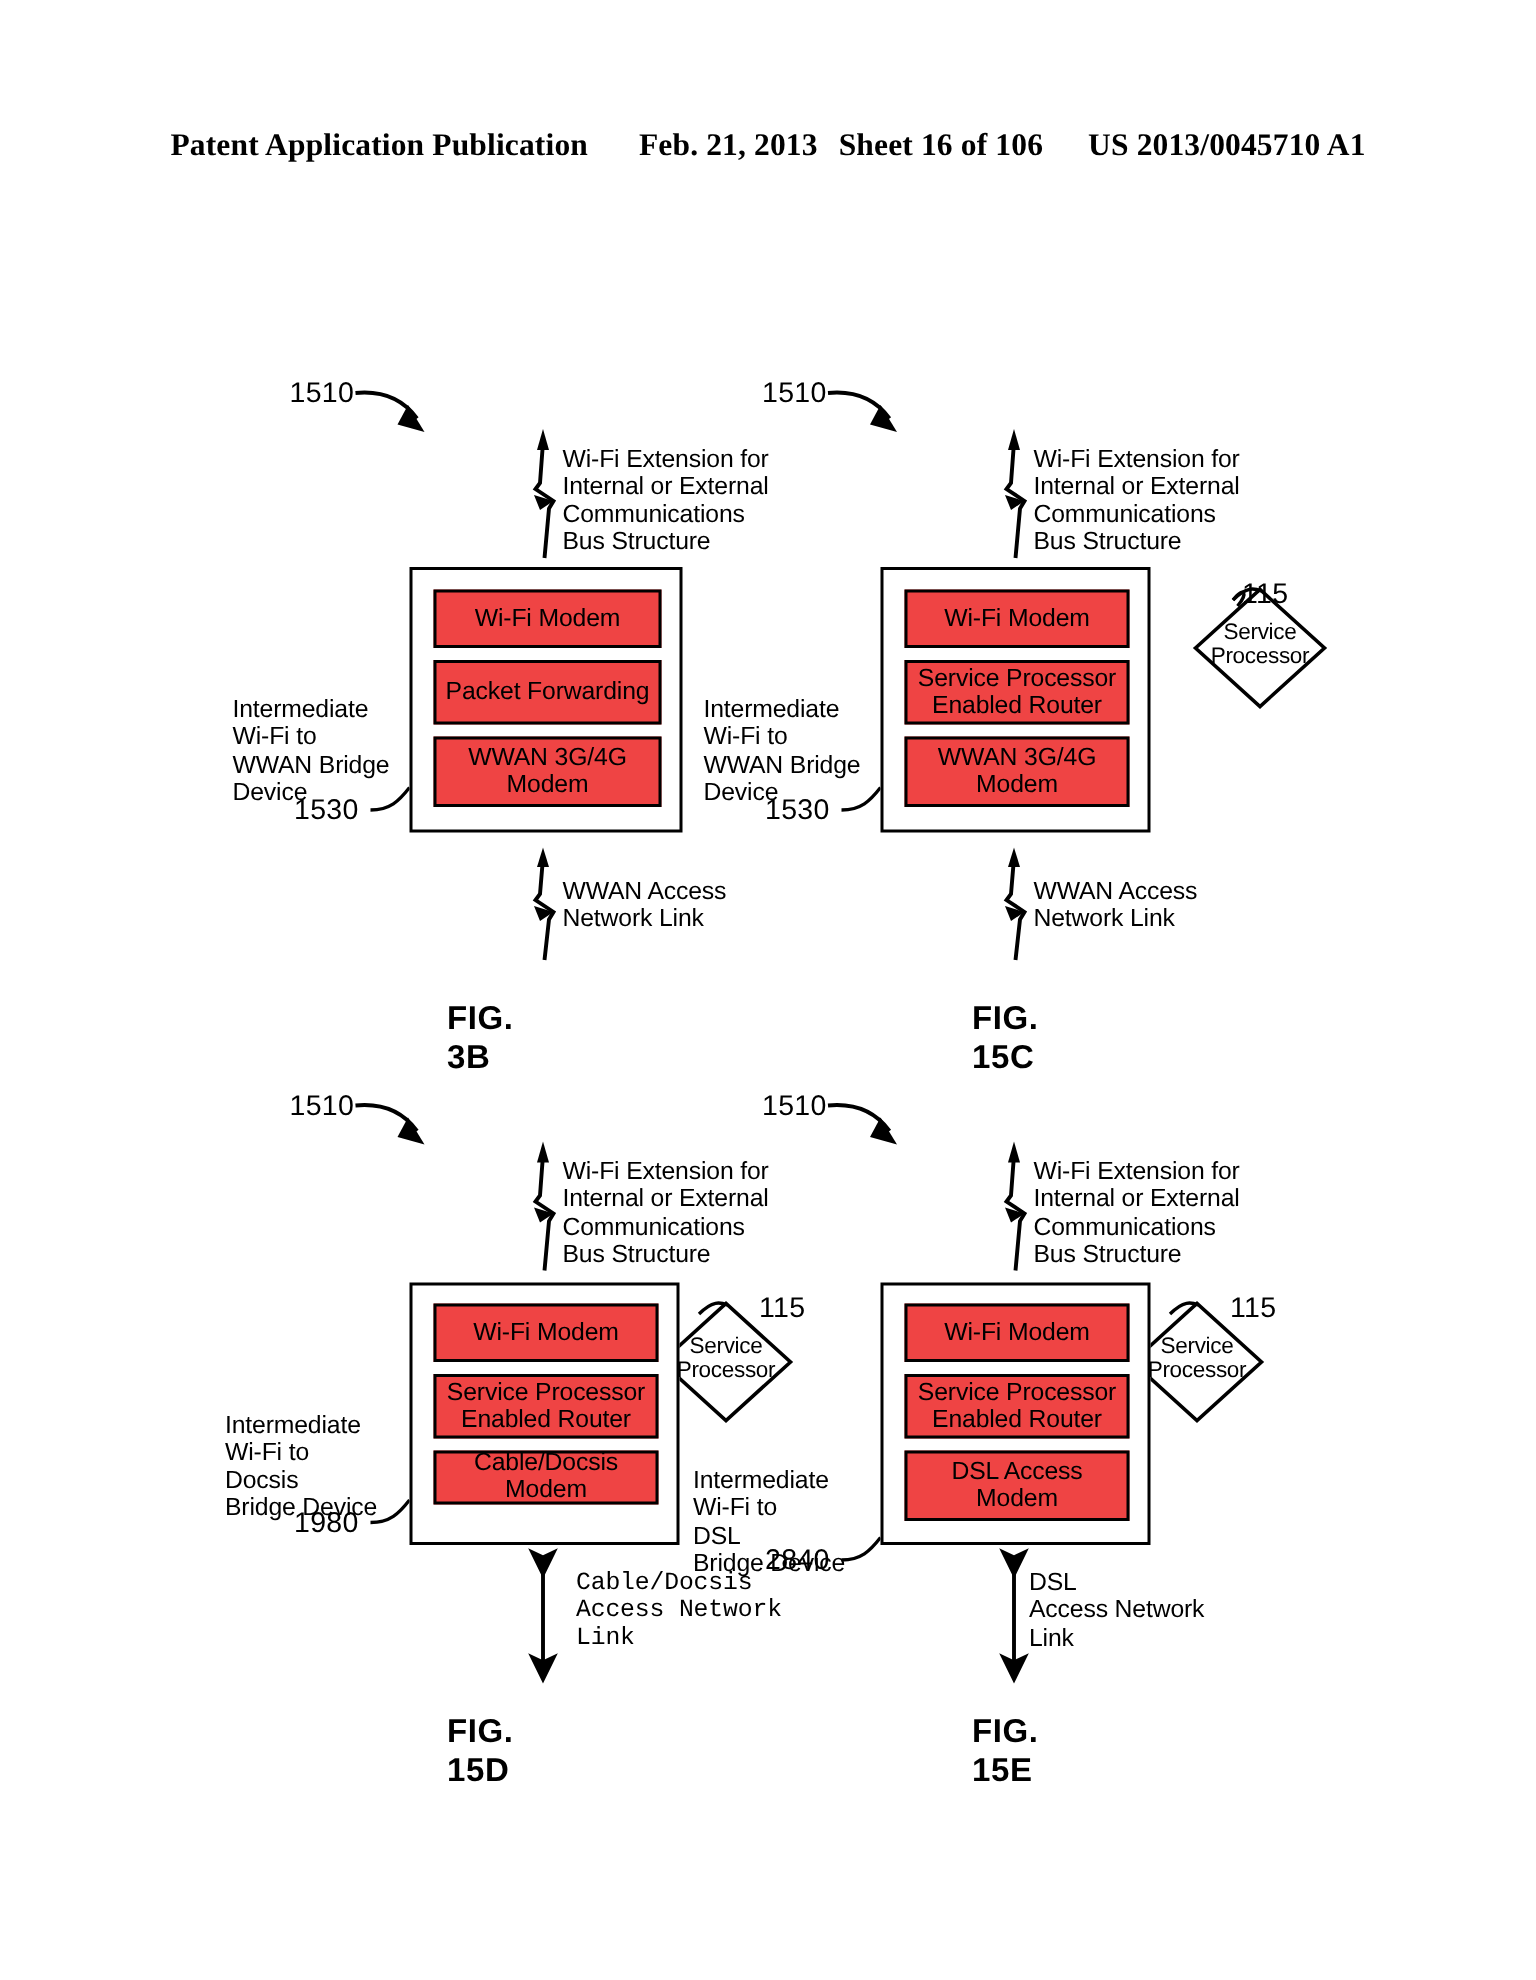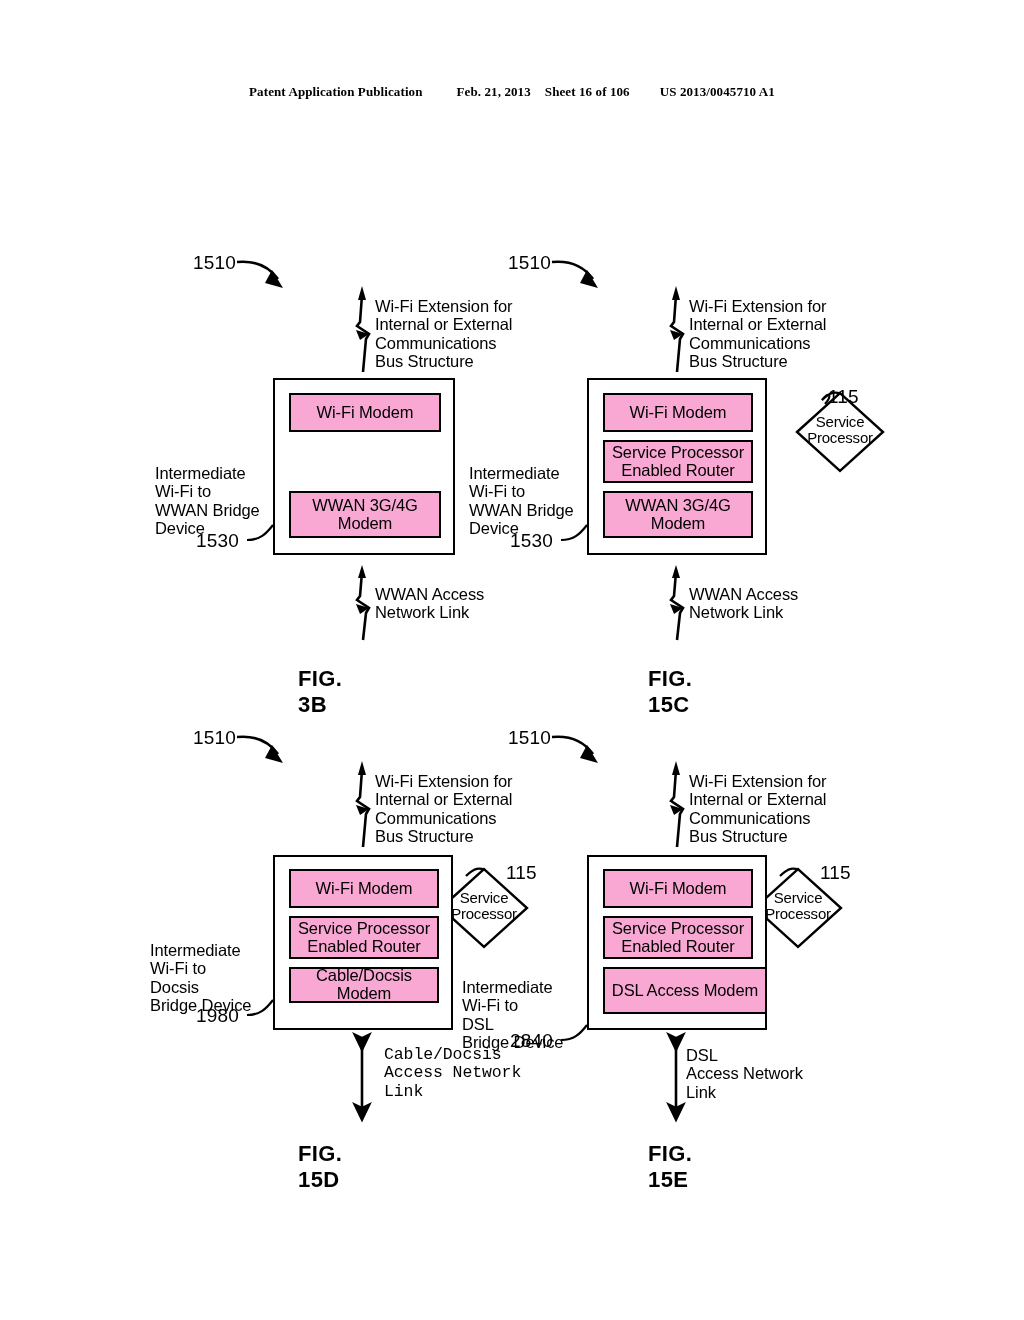--- a/index.html
+++ b/index.html
@@ -18,21 +18,21 @@
 
   
   .pub-header {
     position: absolute;
     top: 84px;
     left: 0;
     width: 1024px;
     text-align: center;
     font-family: "Liberation Serif", serif;
     font-weight: bold;
-    font-size: 13px;
+    font-size: 21px;
     letter-spacing: 0.1px;
     white-space: nowrap;
   }
   .pub-header span { display: inline-block; vertical-align: baseline; }
   .hdr-gap-a { width: 34px; display: inline-block; }
   .hdr-gap-b { width: 14px; display: inline-block; }
   .hdr-gap-c { width: 30px; display: inline-block; }
 
   
   .figure {
@@ -44,21 +44,21 @@
     position: absolute;
     border: 2.5px solid #000;
     background: #fff;
     box-sizing: border-box;
   }
   
   .module {
     position: absolute;
     border: 2px solid #000;
     box-sizing: border-box;
-    background: #f9a8d4;
+    background: #ef4444;
     display: flex;
     align-items: center;
     justify-content: center;
     text-align: center;
     font-size: 16.5px;
     line-height: 1.08;
     letter-spacing: -0.1px;
   }
 
   
@@ -230,20 +230,21 @@
 
   <div class="label center" style="left:155px; top:431px; width:130px;">Intermediate
 Wi-Fi to
 WWAN Bridge
 Device</div>
 
   <div class="refnum plain" style="left:196px; top:530px;">1530</div>
 
   <div class="device-box" style="left:273px; top:378px; width:182px; height:177px;">
     <div class="module" style="left:14px; top:13px; width:152px; height:39px;">Wi-Fi Modem</div>
+    <div class="module" style="left:14px; top:60px; width:152px; height:43px;">Packet Forwarding</div>
     <div class="module" style="left:14px; top:111px; width:152px; height:47px;">WWAN 3G/4G
 Modem</div>
   </div>
 
   <div class="label left" style="left:375px; top:585px; width:160px;">WWAN Access
 Network Link</div>
 
   <div class="fig-caption" style="left:298px; top:666px;">FIG. 3B</div>
 </div>
 
@@ -331,21 +332,21 @@
 Wi-Fi to
 DSL
 Bridge Device</div>
 
   <div class="refnum plain" style="left:510px; top:1030px;">2840</div>
 
   <div class="device-box" style="left:587px; top:855px; width:180px; height:175px;">
     <div class="module" style="left:14px; top:12px; width:150px; height:39px;">Wi-Fi Modem</div>
     <div class="module" style="left:14px; top:59px; width:150px; height:43px;">Service Processor
 Enabled Router</div>
-    <div class="module" style="left:14px; top:110px; width:164px; height:47px;">DSL Access
+    <div class="module" style="left:14px; top:110px; width:150px; height:47px;">DSL Access
 Modem</div>
   </div>
 
   <div class="diamond-label" style="left:753px; top:890px; width:90px;">Service
 Processor</div>
 
   <div class="refnum plain" style="left:820px; top:862px;">115</div>
 
   <div class="label left" style="left:686px; top:1046px; width:160px;">DSL
 Access Network

